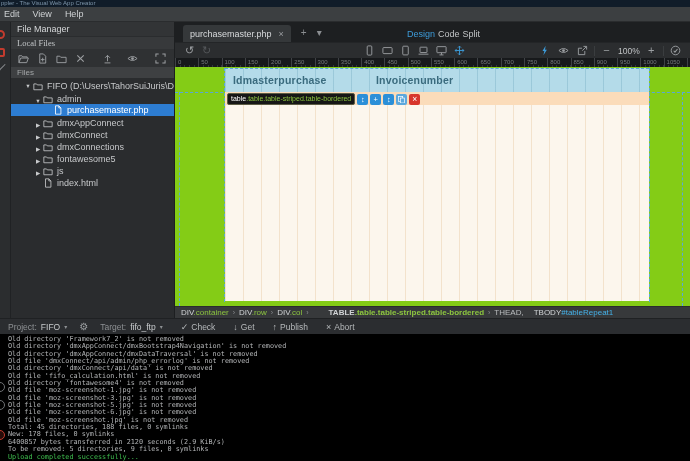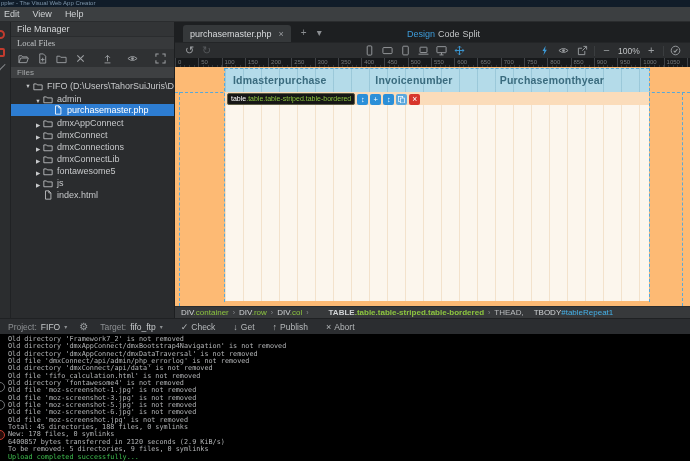--- a/index.html
+++ b/index.html
@@ -54,21 +54,21 @@
   .dtoolbar .blue { color:#3d9bd9; }
   .dtoolbar .sep { width:1px; height:10px; background:#3a3d3f; margin:0 5px; flex:none; }
   .dtoolbar .zoomtxt { font-size:8.5px; color:#c0c3c5; margin:0 5px; }
 
   .ruler { height:9px; background:#17191b; display:flex; overflow:hidden;
            background-image:repeating-linear-gradient(to right, #34383c 0 1px, transparent 1px 4.65px);
            background-size:100% 2px; background-position:left bottom; background-repeat:no-repeat; }
   .ruler span { flex:none; width:23.27px; font-size:6px; color:#74787b; border-left:1px solid #3f4246; padding-left:2px; line-height:8px; }
 
   
-  .canvas { position:relative; height:239px; background:#fdba74; overflow:hidden; }
+  .canvas { position:relative; height:239px; background:#84cc16; overflow:hidden; }
   .hdash { position:absolute; left:0; top:25px; width:515px; border-top:1px dashed #58a8d8; }
   .vdash { position:absolute; width:0; border-left:1px dashed #58a8d8; }
   .tablewrap { position:absolute; left:49px; top:1px; width:426px; height:234px; border-left:1px dashed #58a8d8; border-right:1px dashed #58a8d8; }
   .thead-row { height:24px; background:#b4dbe9; border-top:1px dashed #58a8d8; display:flex;
                background-image:repeating-linear-gradient(to right, rgba(110,165,188,.35) 0 1px, transparent 1px 18px); }
   .th { font-size:10.5px; font-weight:bold; color:#3a6b7e; line-height:23px; padding-left:8px; letter-spacing:.2px; overflow:hidden; white-space:nowrap; }
   .th.c1 { width:143px; } .th.c2 { width:125px; } .th.c3 { width:158px; }
   .sel-row { height:13px; background:#fbdcba; }
   .tbody-area { height:196px; background:#fcf6ed;
                 background-image:repeating-linear-gradient(to right, #f3e2cc 0 1px, transparent 1px 18px); }
@@ -272,27 +272,20 @@
         <svg viewBox="0 0 12 12">
             <use href="#i-folder"></use>
           </svg>
         <span>dmxConnections</span>
       </div>
       <div class="tree-row lvl1">
         <span class="tw">▶</span>
         <svg viewBox="0 0 12 12">
             <use href="#i-folder"></use>
           </svg>
-        <span>dmxConnectLib</span>
-      </div>
-      <div class="tree-row lvl1">
-        <span class="tw">▶</span>
-        <svg viewBox="0 0 12 12">
-            <use href="#i-folder"></use>
-          </svg>
         <span>fontawesome5</span>
       </div>
       <div class="tree-row lvl1">
         <span class="tw">▶</span>
         <svg viewBox="0 0 12 12">
             <use href="#i-folder"></use>
           </svg>
         <span>js</span>
       </div>
       <div class="tree-row lvl1">
@@ -433,21 +426,20 @@
 
     <div class="canvas">
       <div class="hdash"></div>
       <div class="vdash" style="left:4px; top:25px; height:214px;"></div>
       <div class="vdash" style="left:507px; top:25px; height:214px;"></div>
 
       <div class="tablewrap">
         <div class="thead-row">
           <div class="th c1">Idmasterpurchase</div>
           <div class="th c2">Invoicenumber</div>
-          <div class="th c3">Purchasemonthyear</div>
         </div>
         <div class="sel-row"></div>
         <div class="tbody-area"></div>
         <div class="el-toolbar">
           <div class="el-badge"><span>table</span><span class="cls">.table.table-striped.table-bordered</span></div>
           <div class="el-btn b">↕</div>
           <div class="el-btn b">+</div>
           <div class="el-btn b">↕</div>
           <div class="el-btn l">
               <svg viewBox="0 0 12 12">

